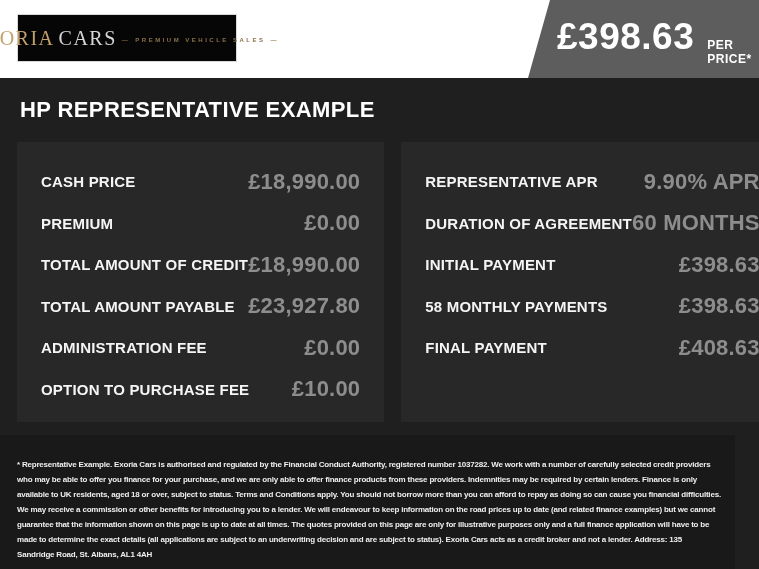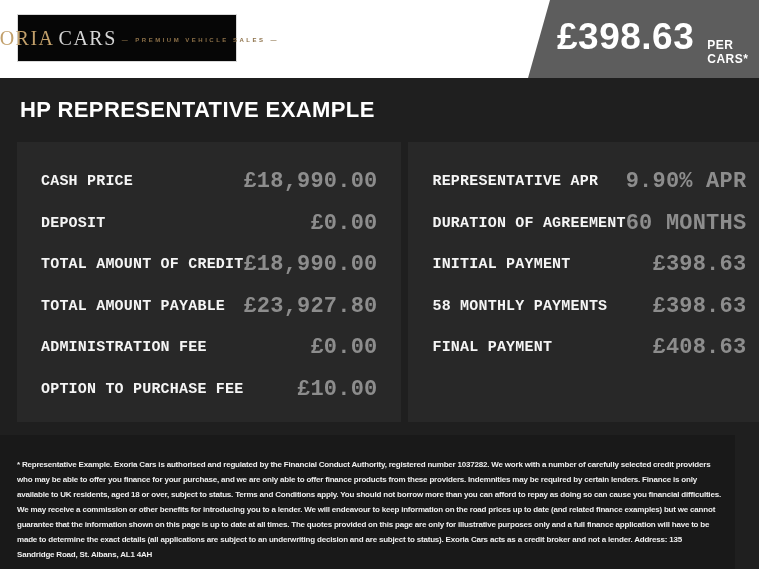--- a/index.html
+++ b/index.html
@@ -82,24 +82,23 @@
   .page-title {
     color: #ffffff;
     font-size: 22px;
     font-weight: bold;
     letter-spacing: 0.4px;
     margin-left: 20px;
     line-height: 23px;
   }
   .panels {
     display: flex;
-    gap: 7px;
+    gap: 17px;
     padding: 0 17px;
     margin-top: 21px;
-    font-family: Liberation Mono, monospace;
   }
   .panel {
     flex: 1;
     height: 280px;
     background: #282828;
     padding: 19px 24px 12px 24px;
   }
   .row {
     height: 41.5px;
     display: flex;
@@ -143,35 +142,35 @@
   <div class="logo-box">
     <div class="logo-line1">
       <span class="brand-primary">EXORIA</span><span class="brand-secondary">CARS</span>
     </div>
     <div class="logo-line2">
       <span class="dash">—</span><span>PREMIUM VEHICLE SALES</span><span class="dash">—</span>
     </div>
   </div>
   <div class="price-badge">
     <span class="price-amount">£398.63</span>
-    <span class="price-period">PER CARS*</span>
+    <span class="price-period">PER PRICE*</span>
   </div>
 </div>
 
 <div class="main">
   <div class="page-title">HP REPRESENTATIVE EXAMPLE</div>
   <div class="panels">
 
     <div class="panel">
       <div class="row">
         <span class="row-label">CASH PRICE</span>
         <span class="row-value">£18,990.00</span>
       </div>
       <div class="row">
-        <span class="row-label">DEPOSIT</span>
+        <span class="row-label">PREMIUM</span>
         <span class="row-value">£0.00</span>
       </div>
       <div class="row">
         <span class="row-label">TOTAL AMOUNT OF CREDIT</span>
         <span class="row-value">£18,990.00</span>
       </div>
       <div class="row">
         <span class="row-label">TOTAL AMOUNT PAYABLE</span>
         <span class="row-value">£23,927.80</span>
       </div>

